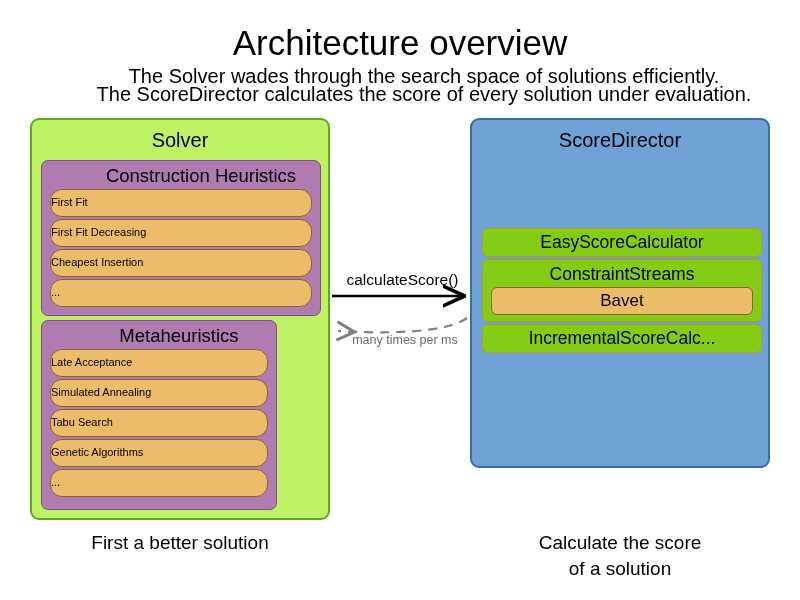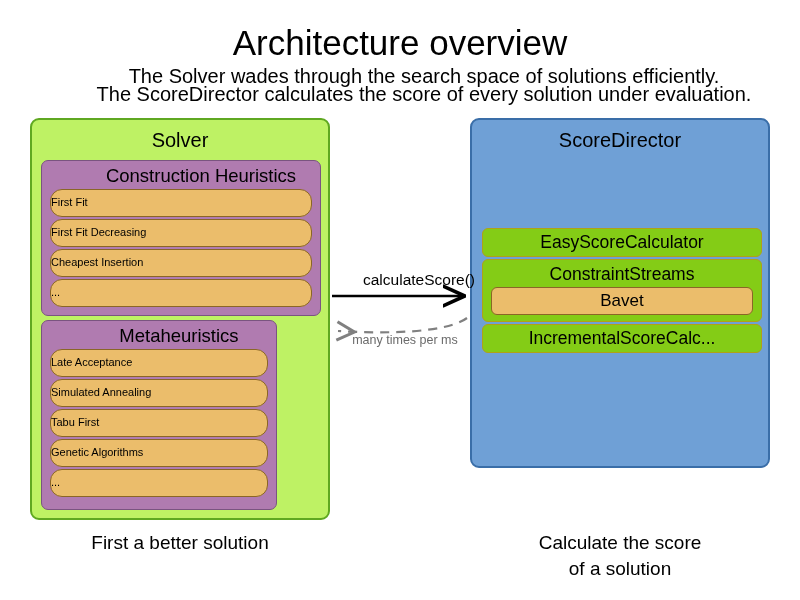--- a/index.html
+++ b/index.html
@@ -162,21 +162,21 @@
     top: 0;
     width: 800px;
     height: 600px;
     pointer-events: none;
   }
   #label-calc {
     position: absolute;
     left: 330px;
     top: 270px;
     width: 145px;
-    text-align: right;
+    text-align: center;
     font-size: 15.5px;
     line-height: 19px;
     color: #000000;
   }
   #label-many {
     position: absolute;
     left: 330px;
     top: 332px;
     width: 150px;
     text-align: center;
@@ -223,21 +223,21 @@
       <div class="item-box">Cheapest Insertion</div>
       <div class="item-box">...</div>
     </div>
   </div>
 
   <div class="group" id="group-mh">
     <div class="group-title">Metaheuristics</div>
     <div class="group-items">
       <div class="item-box">Late Acceptance</div>
       <div class="item-box">Simulated Annealing</div>
-      <div class="item-box">Tabu First</div>
+      <div class="item-box">Tabu Search</div>
       <div class="item-box">Genetic Algorithms</div>
       <div class="item-box">...</div>
     </div>
   </div>
 </div>
 
 <div class="panel" id="scoredirector-panel">
   <div class="panel-title">ScoreDirector</div>
 
   <div id="calc-stack">

